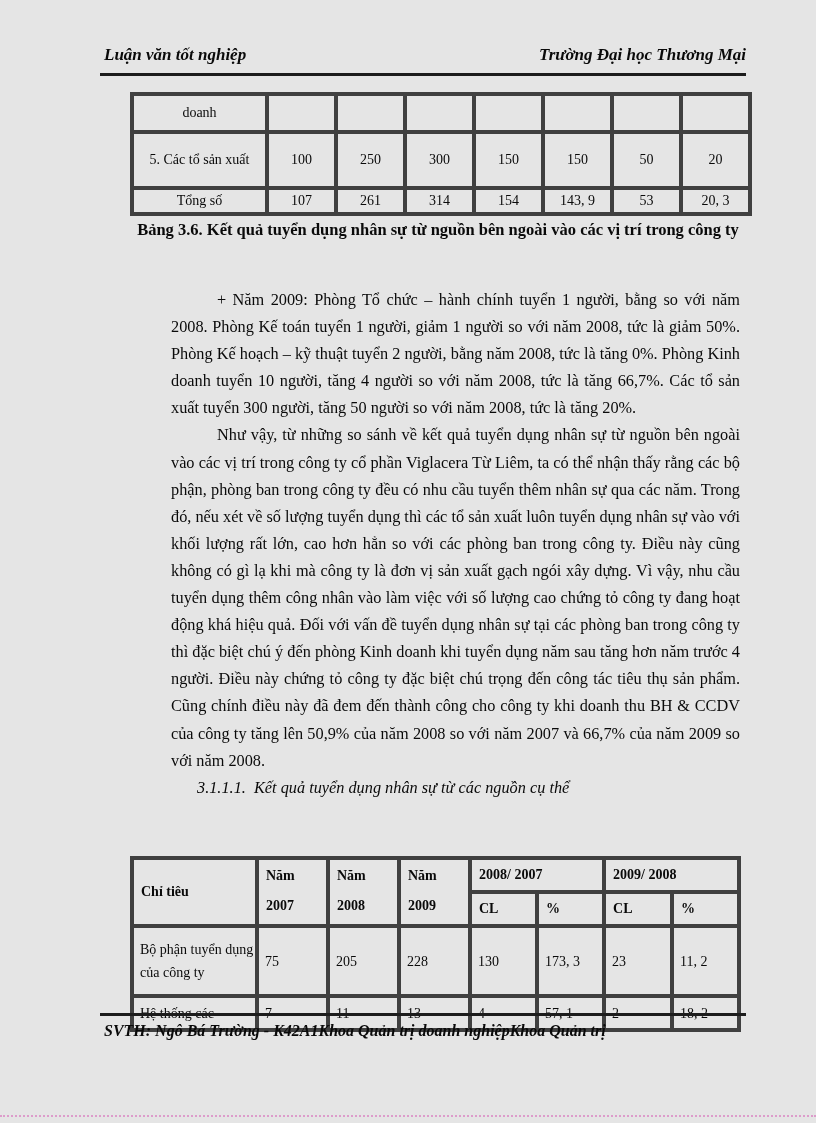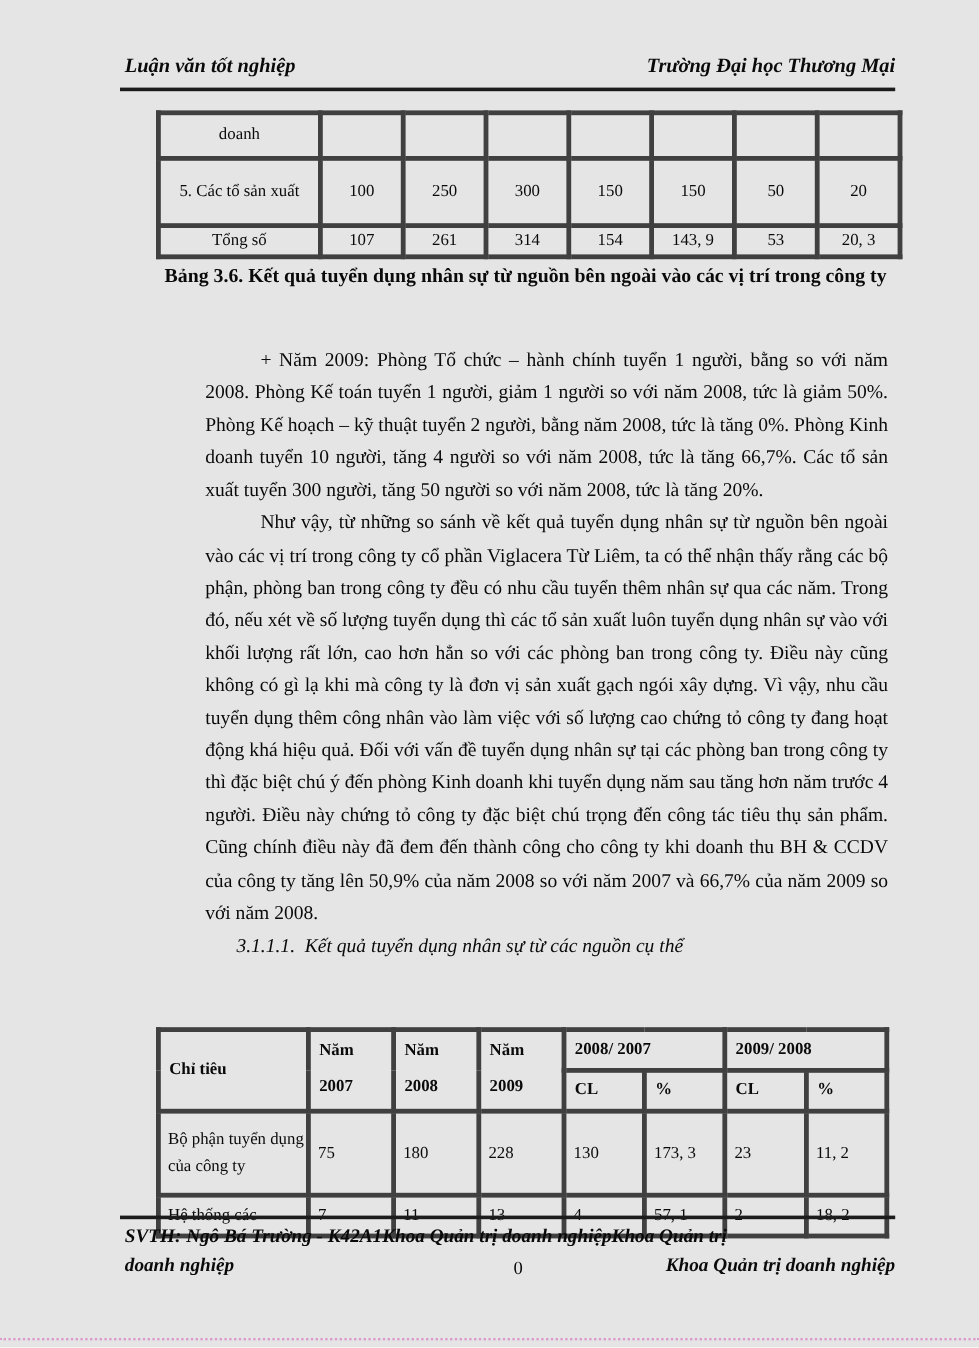--- a/index.html
+++ b/index.html
@@ -132,21 +132,21 @@
     </tr>
     <tr class="rowb2">
       <th>CL</th>
       <th>%</th>
       <th>CL</th>
       <th>%</th>
     </tr>
     <tr class="rowb3">
       <td>Bộ phận tuyển dụng của công ty</td>
       <td>75</td>
-      <td>180</td>
+      <td>205</td>
       <td>228</td>
       <td>130</td>
       <td>173, 3</td>
       <td>23</td>
       <td>11, 2</td>
     </tr>
     <tr class="rowb4">
       <td>Hệ thống các</td>
       <td>7</td>
       <td>11</td>
@@ -155,22 +155,17 @@
       <td>57, 1</td>
       <td>2</td>
       <td>18, 2</td>
     </tr>
   </tbody>
     </table>
 
   <div class="ftr-rule"></div>
   <div class="ftr">
     <div>SVTH:  Ngô Bá Trường - K42A1Khoa Quản trị doanh nghiệpKhoa Quản trị</div>
-    <div class="ftr-line2">
-      <span>doanh nghiệp</span>
-      <span class="page-num">0</span>
-      <span class="ftr-right">Khoa Quản trị doanh nghiệp</span>
-    </div>
   </div>
 
   <div class="dotted-rule"></div>
 
 </div>
 
 </body></html>

